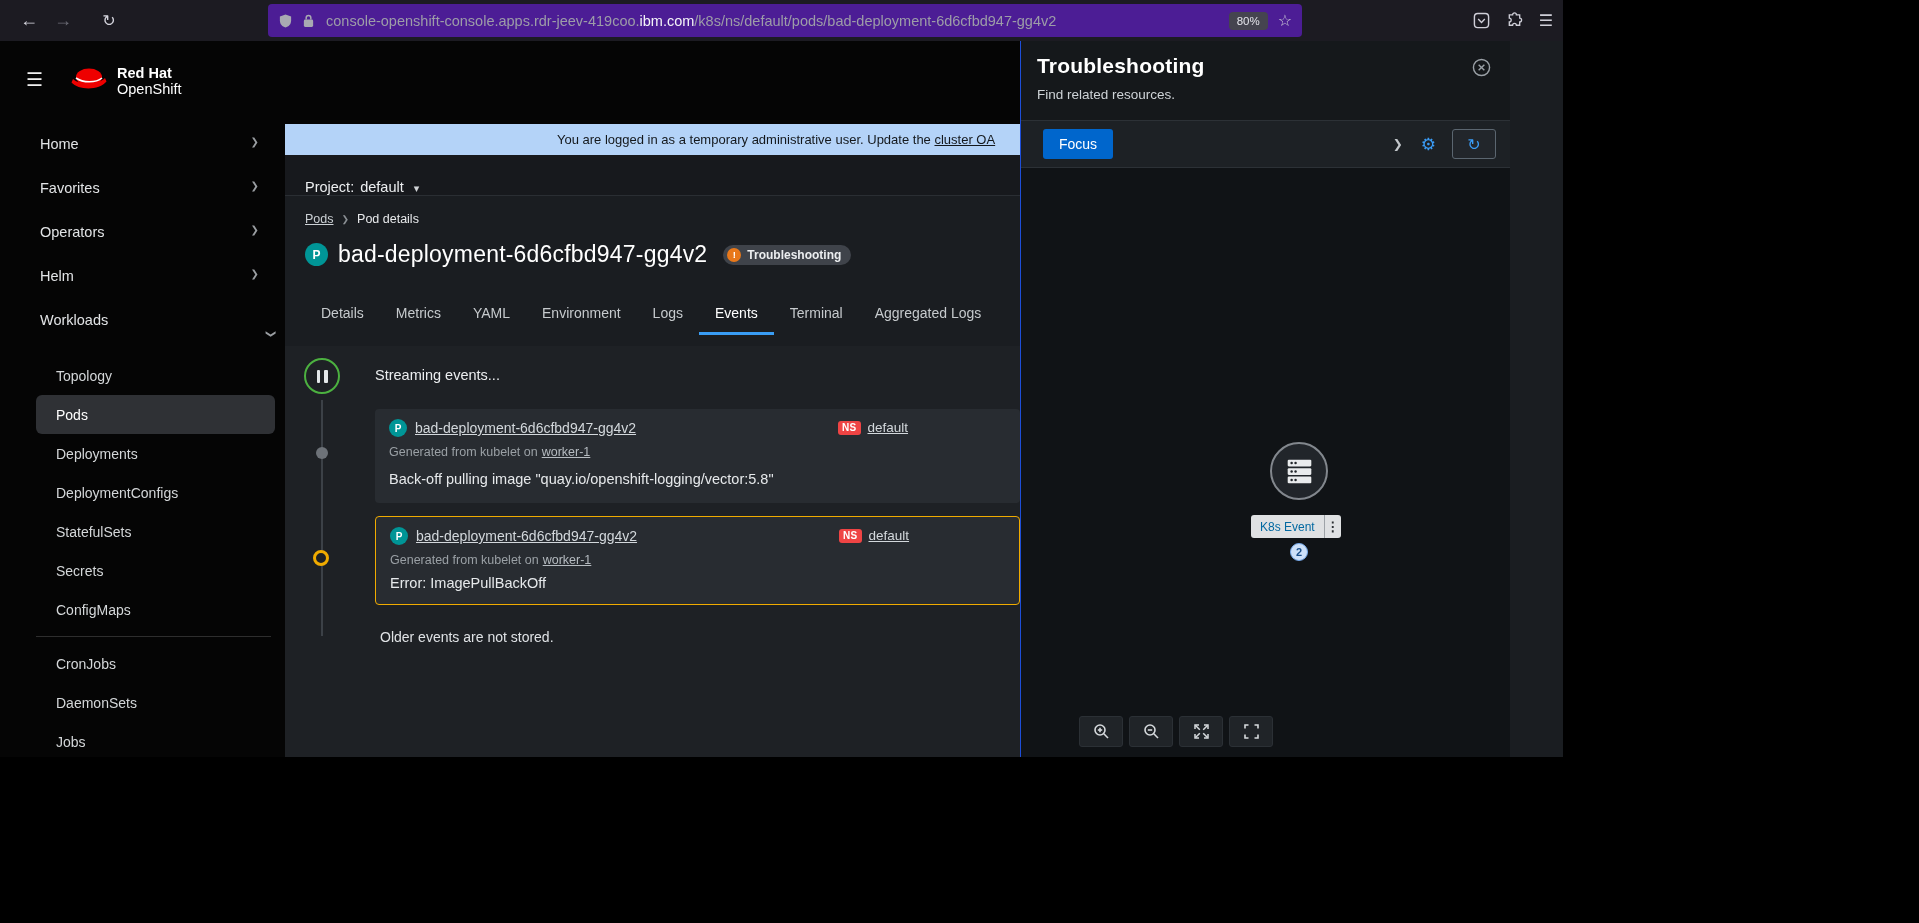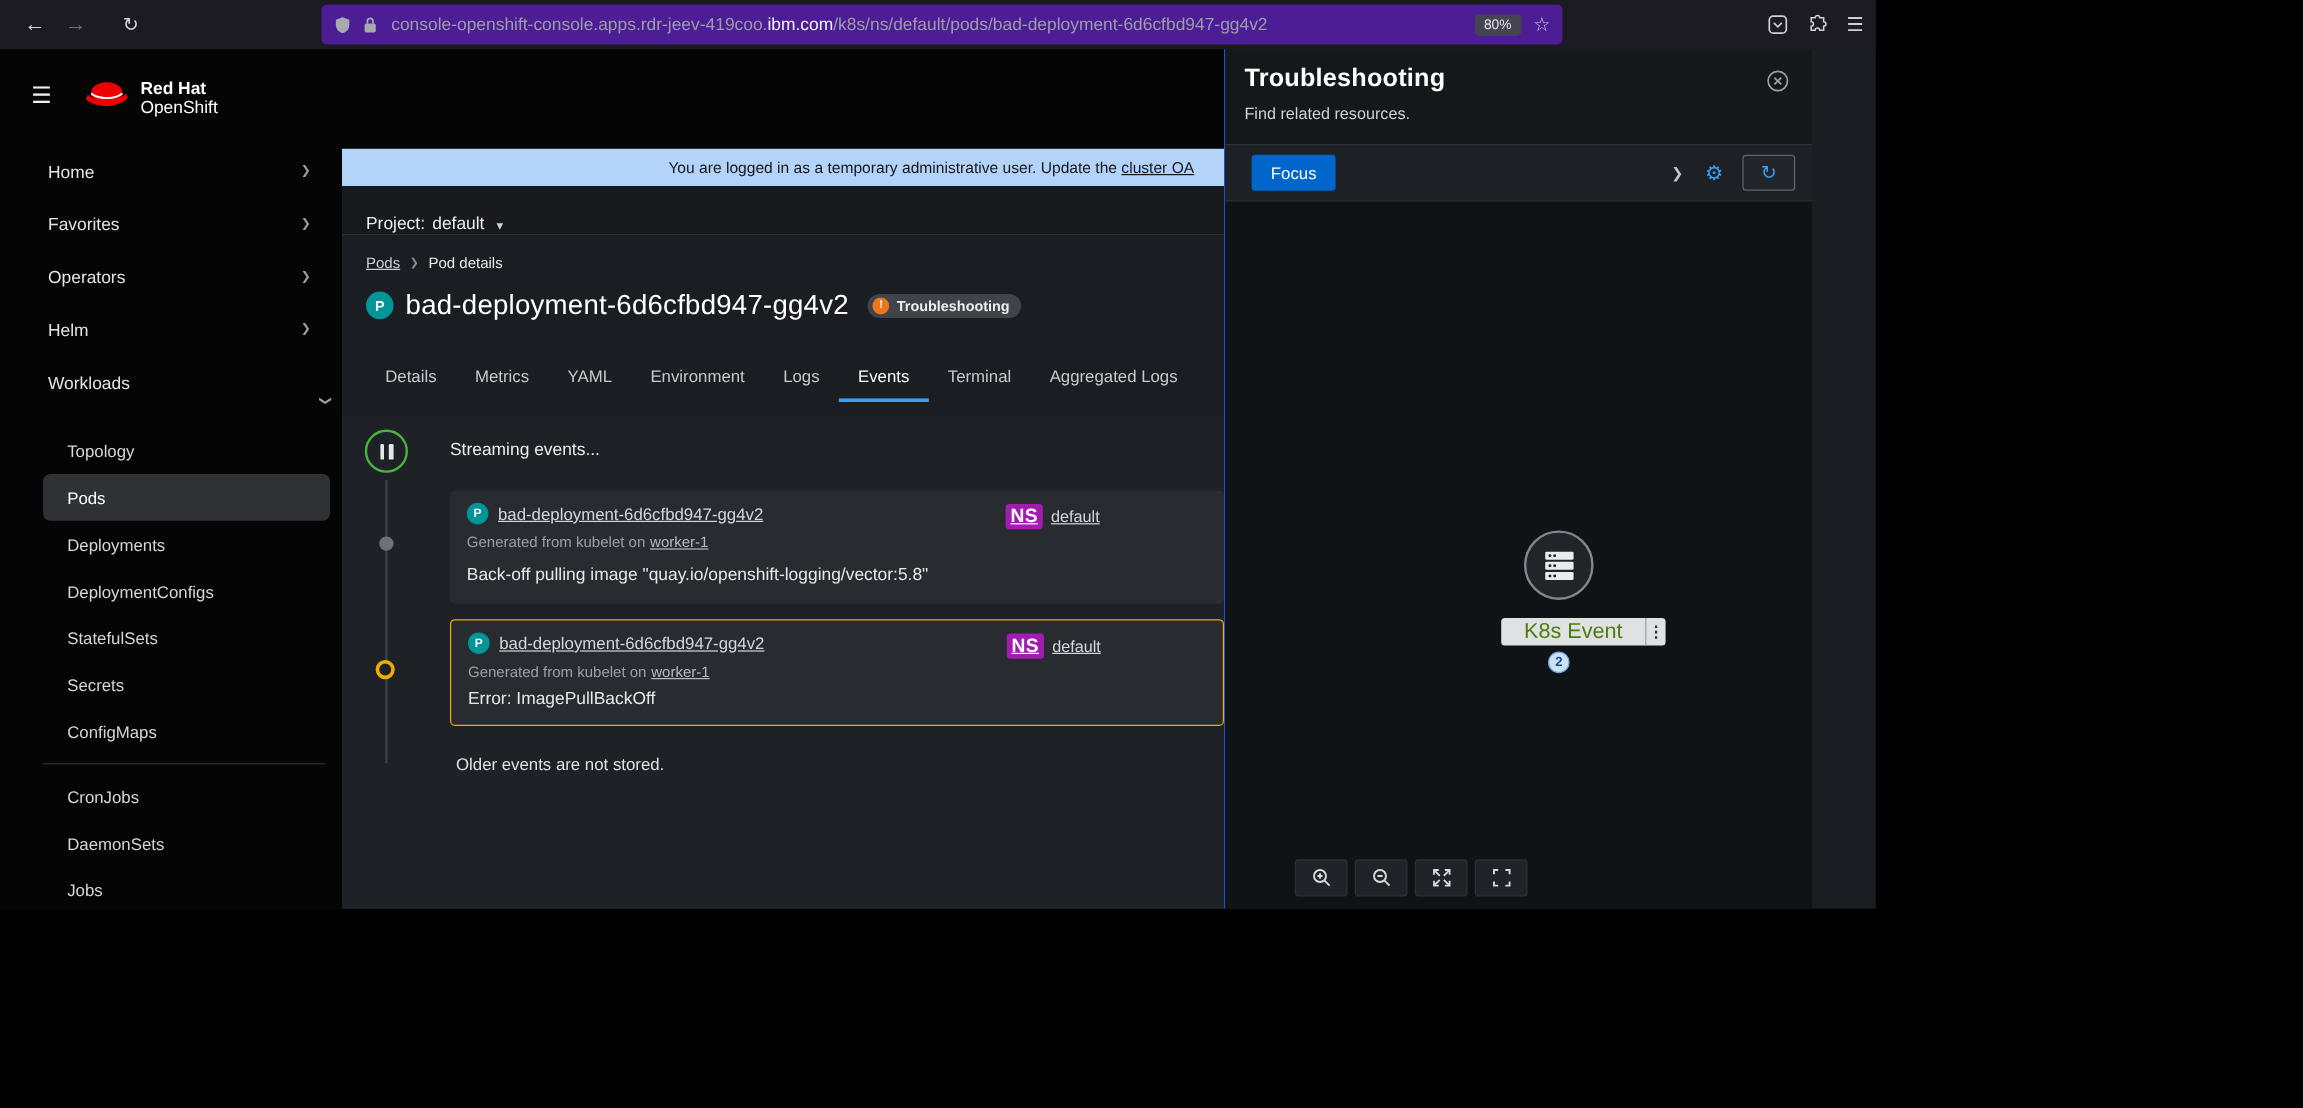--- a/index.html
+++ b/index.html
@@ -70,21 +70,21 @@
   .tl-line { position:absolute; left:36px; top:54px; width:2px; height:236px; background:#3c4147; }
   .tl-dot { position:absolute; border-radius:50%; }
   .tl-dot.d1 { left:31px; top:101px; width:12px; height:12px; background:#6d7278; }
   .tl-dot.d2 { left:28px; top:204px; width:16px; height:16px; border:3px solid #f0ab00; background:#1e2125; }
   .event-card { position:absolute; left:90px; right:0; background:#282c31; border-radius:4px; }
   .event-card.c1 { top:63px; height:94px; }
   .event-card.c2 { top:170px; height:89px; border:1.5px solid #f0ab00; }
   .ev-row1 { position:absolute; top:10px; left:14px; display:flex; align-items:center; gap:8px; }
   .res-link { font-size:14px; color:#d3d8dc; text-decoration:underline; }
   .ev-ns { position:absolute; top:11px; left:463px; display:flex; align-items:center; gap:7px; }
-  .ns-badge { background:#a21caf; color:#fff; font-size:16px; font-weight:bold; padding:1.5px 4px; border-radius:3px; letter-spacing:0.3px;text-decoration:underline; }
+  .ns-badge { background:#ef4444; color:#fff; font-size:10px; font-weight:bold; padding:1.5px 4px; border-radius:3px; letter-spacing:0.3px; }
   .ns-link { font-size:13.5px; color:#d3d8dc; text-decoration:underline; }
   .ev-gen { position:absolute; top:36px; left:14px; font-size:12.5px; color:#9aa0a5; }
   .ev-gen a { color:#b6bcc1; text-decoration:underline; margin-left:4px; }
   .ev-msg { position:absolute; left:14px; font-size:14.5px; color:#e6e9eb; }
   .c1 .ev-msg { top:62px; }
   .c2 .ev-msg { top:58px; }
   .older-note { position:absolute; left:95px; top:283px; font-size:14px; color:#dfe2e5; }
 
   
   .ts-panel { position:absolute; top:0; left:1020px; width:490px; bottom:0; background:#15181b; border-left:1px solid #1d4ed8; }
@@ -92,21 +92,21 @@
   .ts-sub { position:absolute; top:46px; left:16px; font-size:13.5px; color:#ced3d7; }
   .ts-close { position:absolute; top:17px; right:19px; background:none; border:none; cursor:pointer; display:flex; }
   .ts-toolbar { position:absolute; top:79px; left:0; right:0; height:48px; background:#1d2125; border-top:1px solid #2c3136; border-bottom:1px solid #2c3136; display:flex; align-items:center; padding:0 14px 0 22px; }
   .focus-btn { background:#0066cc; color:#fff; border:none; border-radius:3px; font-size:14px; padding:7px 16px; cursor:pointer; font-family:inherit; }
   .tb-chev { margin-left:auto; font-size:12px; color:#c2c6ca; cursor:pointer; }
   .tb-gear { margin-left:18px; font-size:17px; color:#3a9bf4; cursor:pointer; }
   .sync-btn { margin-left:16px; width:44px; height:30px; border:1px solid #5b6670; border-radius:3px; background:#22262b; color:#3a9bf4; font-size:16px; display:flex; align-items:center; justify-content:center; cursor:pointer; }
   .ts-canvas { position:absolute; top:127px; left:0; right:0; bottom:0; background:#101316; }
   .node-circle { position:absolute; left:249px; top:274px; width:58px; height:58px; border-radius:50%; border:2px solid #82878d; background:#21252a; display:flex; align-items:center; justify-content:center; cursor:pointer; }
   .node-pill { position:absolute; left:230px; top:347px; height:23px; background:#dfe1e3; border-radius:3px; display:flex; align-items:center; cursor:pointer; }
-  .pill-label { padding:0 19px; font-size:18px; color:#4d7c0f; white-space:nowrap; }
+  .pill-label { padding:0 9px; font-size:12px; color:#0369a1; white-space:nowrap; }
   .pill-kebab { width:17px; align-self:stretch; display:flex; align-items:center; justify-content:center; border-left:1px solid #9ea3a8; color:#2b2f33; font-size:13px; font-weight:bold; cursor:pointer; }
   .count-badge { position:absolute; left:269px; top:375px; width:18px; height:18px; border-radius:50%; background:#cde0f9; border:1px solid #74a7e8; color:#1a4e8a; font-size:11px; font-weight:bold; display:flex; align-items:center; justify-content:center; cursor:pointer; }
   .canvas-controls { position:absolute; left:58px; bottom:10px; display:flex; gap:6px; }
   .cc-btn { width:44px; height:31px; background:#202428; border:1px solid #2b3035; border-radius:3px; display:flex; align-items:center; justify-content:center; cursor:pointer; }
 </style>
 </head>
 <body>
 
 <div class="window">
 

